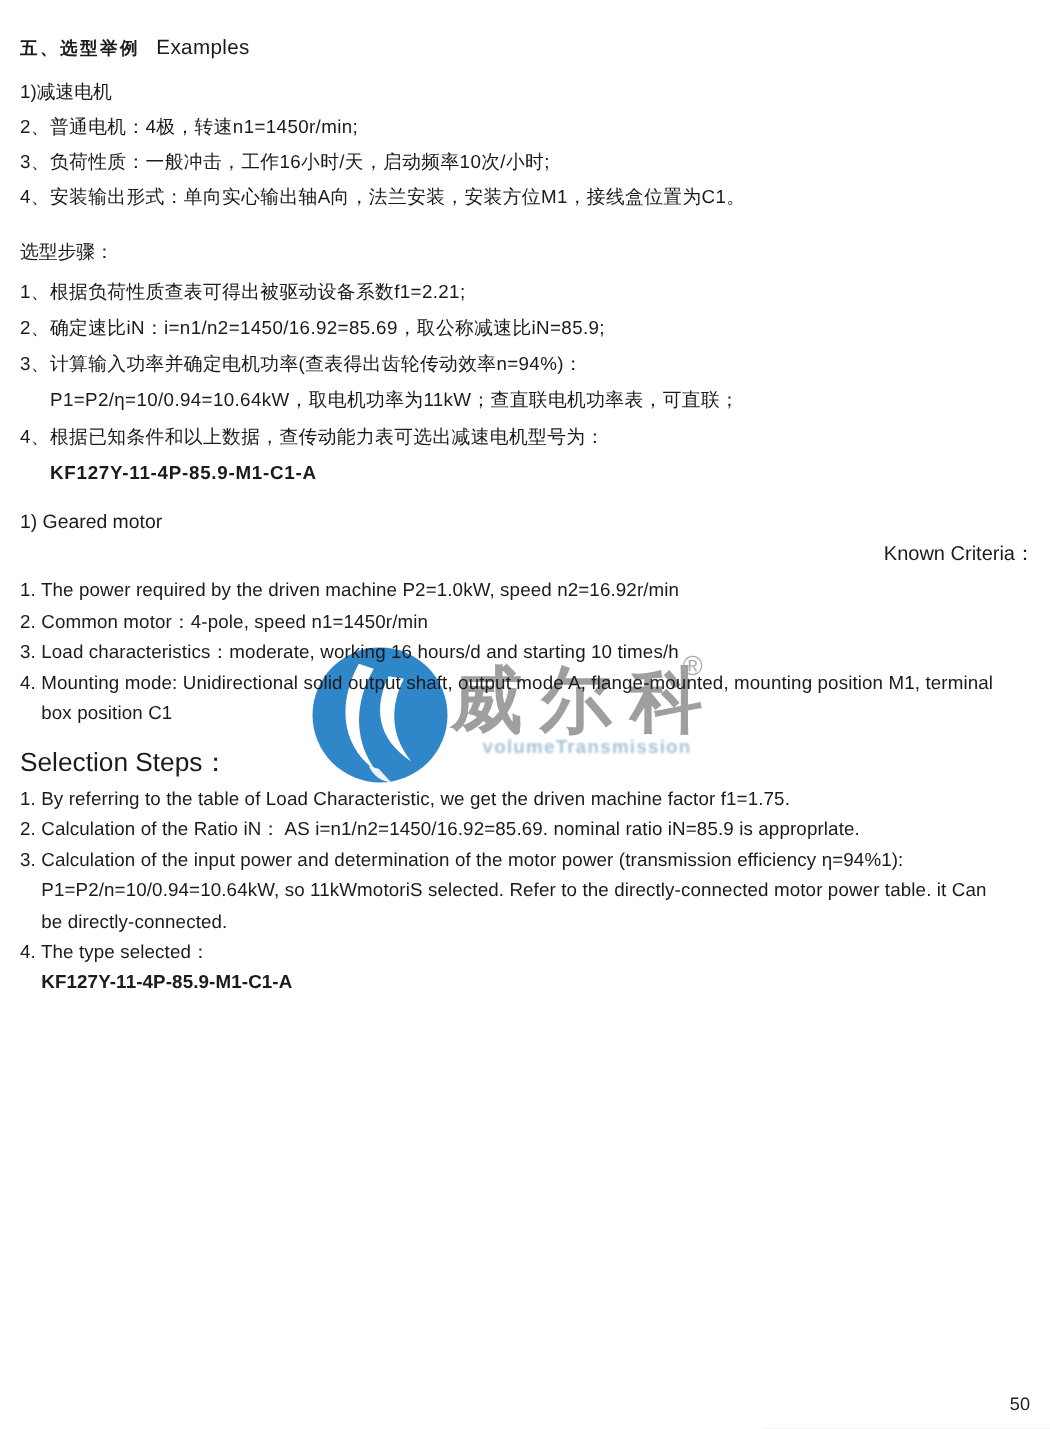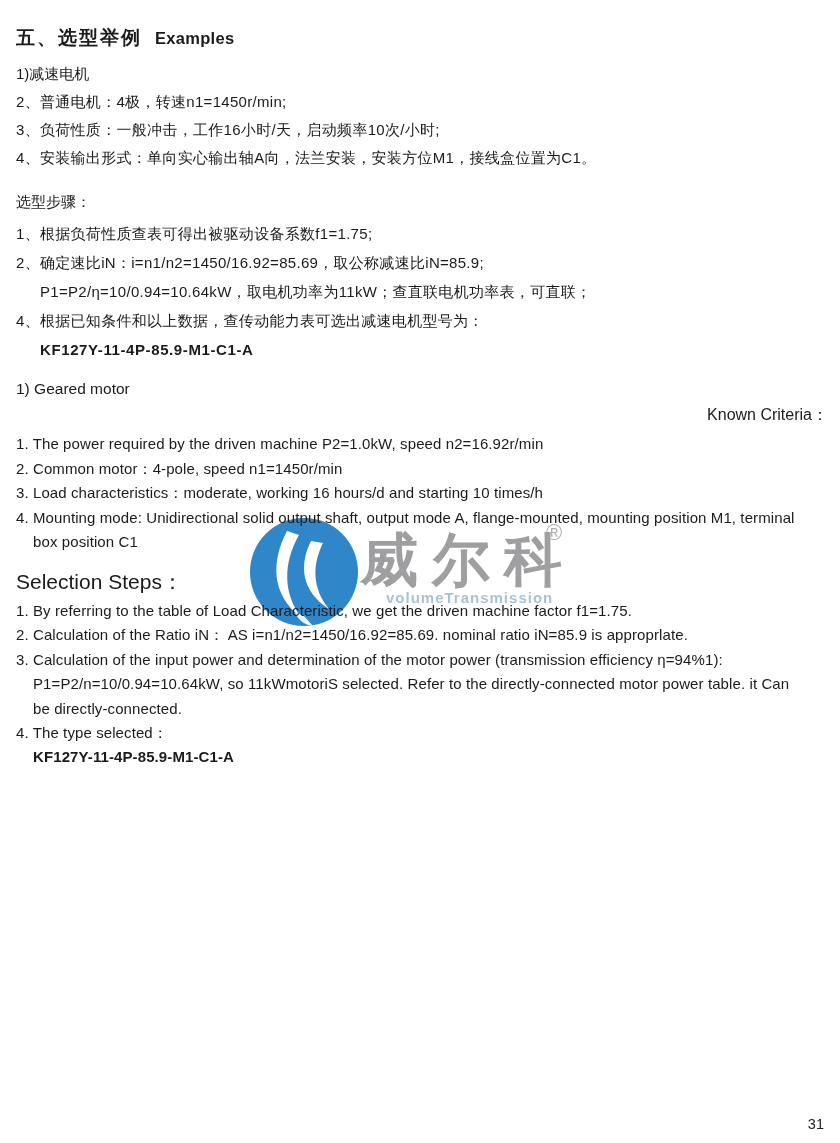--- a/index.html
+++ b/index.html
@@ -37,22 +37,22 @@
     color:#8fb4cd; letter-spacing:1px;
     opacity:.8; filter:blur(.7px);
     white-space:nowrap;
   }
 
   
   .content { position:absolute; left:16px; top:27px; right:12px; z-index:1; }
   .content p { margin:0; }
 
   .title-row { display:flex; align-items:baseline; line-height:22px; }
-  .title-zh { font-size:19px; font-weight:700; letter-spacing:2px; }
-  .title-en { font-size:16.5px; font-weight:700; margin-left:13px; letter-spacing:.3px; }
+  .title-zh { font-size:14px; font-weight:700; letter-spacing:2px; }
+  .title-en { font-size:16.5px; font-weight:400; margin-left:13px; letter-spacing:.3px; }
 
   .cn { font-size:15px; }
   .cn-heading   { margin-top:16px !important; line-height:18px; }
   .cn-subhead   { margin-top:10px !important; line-height:18px; }
   .cn-item      { margin-top:10px !important; line-height:18px; letter-spacing:.3px; }
   .cn-steps-head{ margin-top:26px !important; line-height:18px; }
   .cn-step      { margin-top:11px !important; line-height:18px; letter-spacing:.3px; }
   .cn-step-first{ margin-top:14px !important; }
   .cn-cont      { padding-left:24px; }
   .model        { font-weight:700; letter-spacing:.6px; }
@@ -100,22 +100,23 @@
 
     <div class="cn">
       <p class="cn-heading">1)减速电机</p>
 
       <p class="cn-item">2、普通电机：4极，转速n1=1450r/min;</p>
       <p class="cn-item">3、负荷性质：一般冲击，工作16小时/天，启动频率10次/小时;</p>
       <p class="cn-item">4、安装输出形式：单向实心输出轴A向，法兰安装，安装方位M1，接线盒位置为C1。</p>
 
       <p class="cn-steps-head">选型步骤：</p>
 
-      <p class="cn-step cn-step-first">1、根据负荷性质查表可得出被驱动设备系数f1=1.75;</p>
+      <p class="cn-step cn-step-first">1、根据负荷性质查表可得出被驱动设备系数f1=2.21;</p>
       <p class="cn-step">2、确定速比iN：i=n1/n2=1450/16.92=85.69，取公称减速比iN=85.9;</p>
+      <p class="cn-step">3、计算输入功率并确定电机功率(查表得出齿轮传动效率n=94%)：</p>
       <p class="cn-step cn-cont">P1=P2/η=10/0.94=10.64kW，取电机功率为11kW；查直联电机功率表，可直联；</p>
       <p class="cn-step">4、根据已知条件和以上数据，查传动能力表可选出减速电机型号为：</p>
       <p class="cn-step cn-cont model">KF127Y-11-4P-85.9-M1-C1-A</p>
     </div>
 
     <div class="en">
       <p class="en-heading">1) Geared motor</p>
       <p class="en-subhead">Known Criteria：</p>
 
       <div class="en-list">
@@ -134,14 +135,14 @@
         <p class="en-step-line">3. Calculation of the input power and determination of the motor power (transmission efficiency  η=94%1):</p>
         <p class="en-step-line en-cont">P1=P2/n=10/0.94=10.64kW, so 11kWmotoriS selected. Refer to the directly-connected motor power table. it Can</p>
         <p class="en-step-line en-cont">be directly-connected.</p>
         <p class="en-step-line">4. The type selected：</p>
         <p class="en-step-line en-cont model">KF127Y-11-4P-85.9-M1-C1-A</p>
       </div>
     </div>
 
   </div>
 
-  <div class="page-number">31</div>
+  <div class="page-number">50</div>
 </div>
 
 </body></html>

